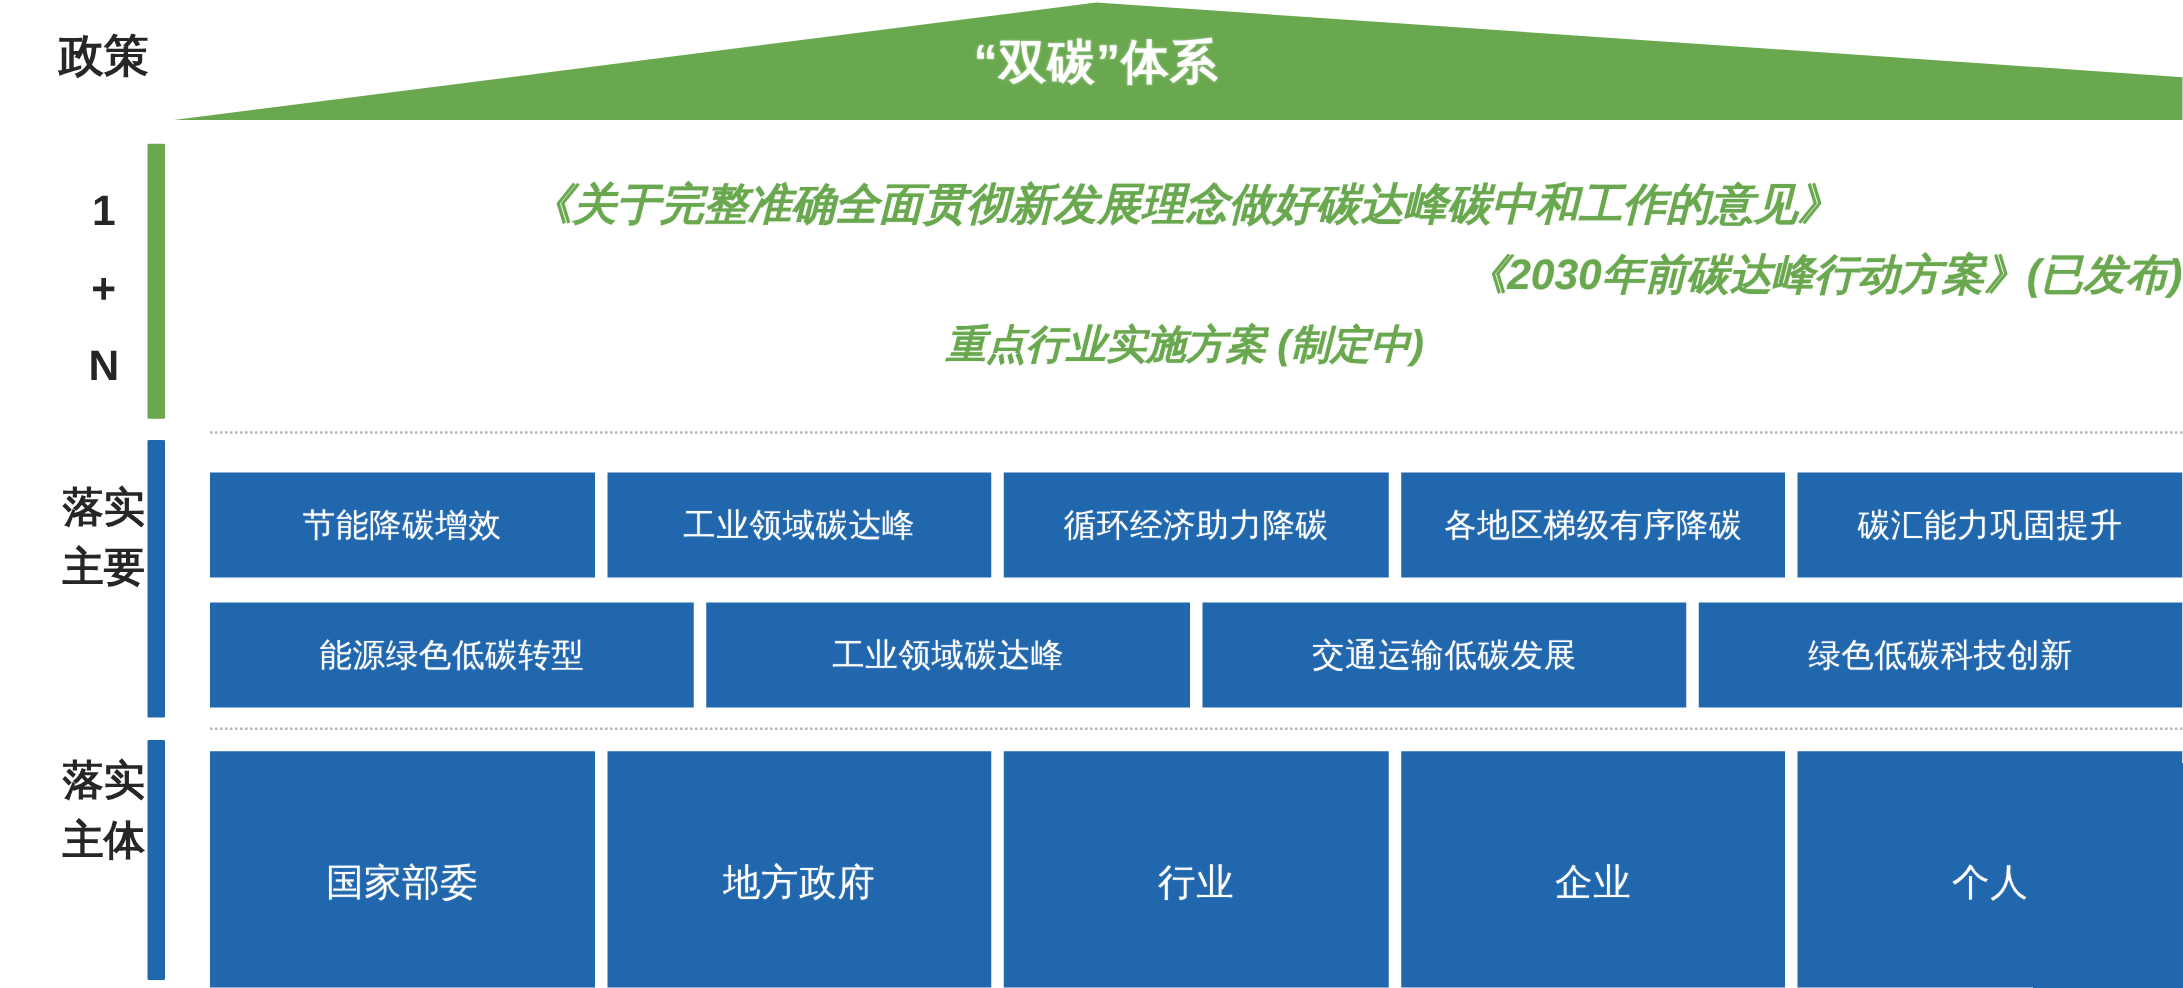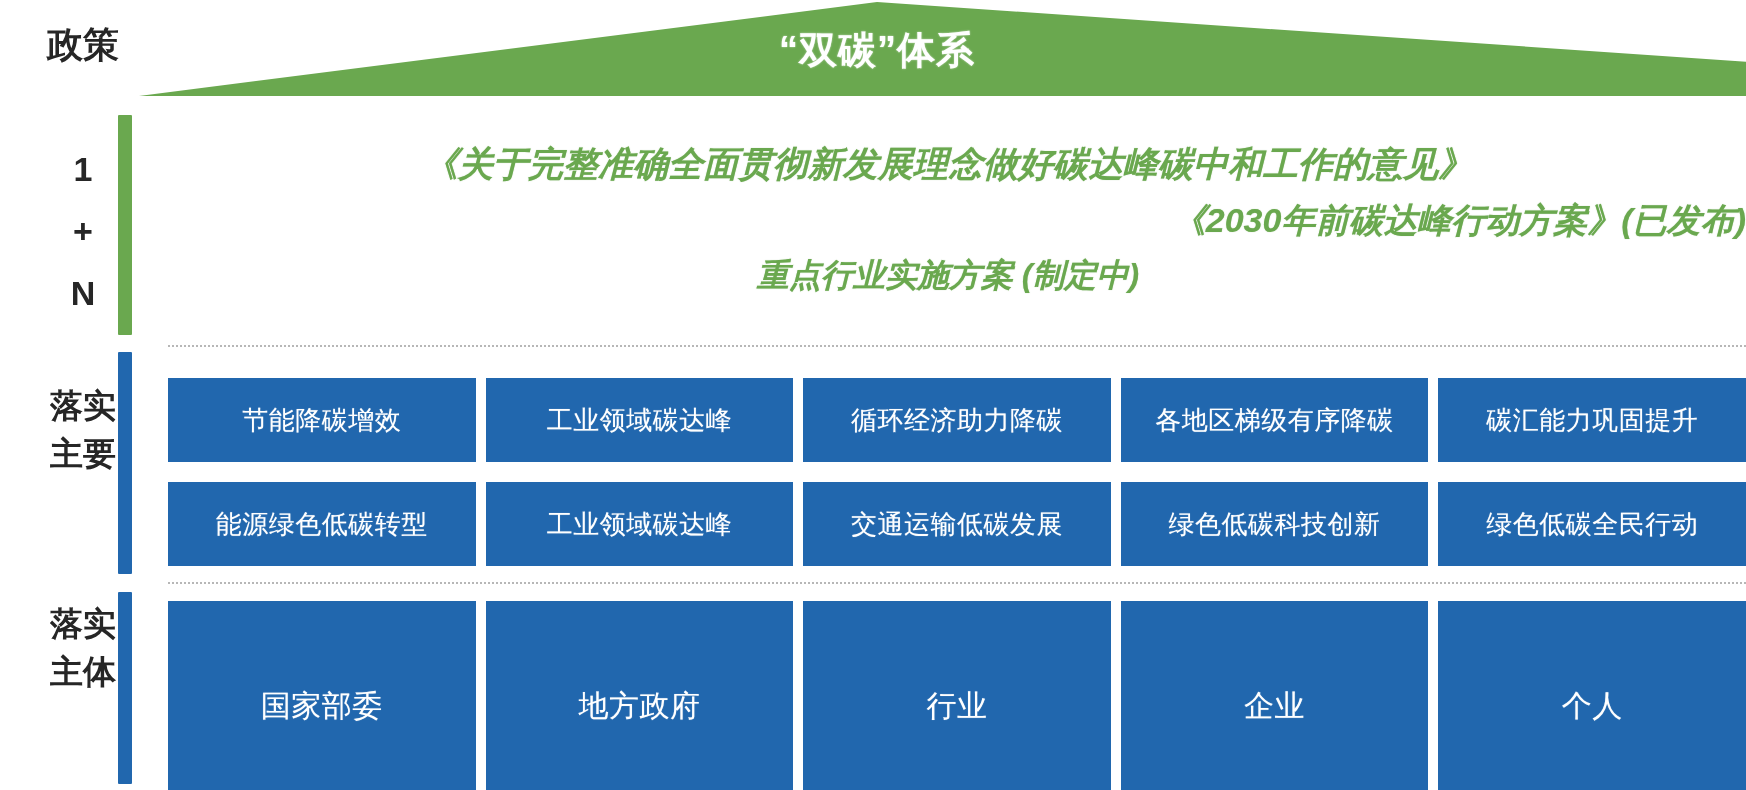--- a/index.html
+++ b/index.html
@@ -200,21 +200,20 @@
     <div class="box">循环经济助力降碳</div>
     <div class="box">各地区梯级有序降碳</div>
     <div class="box">碳汇能力巩固提升</div>
   </div>
 
   <div class="box-row" id="work-row-2">
     <div class="box">能源绿色低碳转型</div>
     <div class="box">工业领域碳达峰</div>
     <div class="box">交通运输低碳发展</div>
     <div class="box">绿色低碳科技创新</div>
-    <div class="box">绿色低碳全民行动</div>
   </div>
 
   <div class="divider" id="divider-2"></div>
 
   <div class="box-row" id="subject-row">
     <div class="box">国家部委</div>
     <div class="box">地方政府</div>
     <div class="box">行业</div>
     <div class="box">企业</div>
     <div class="box">个人</div>

